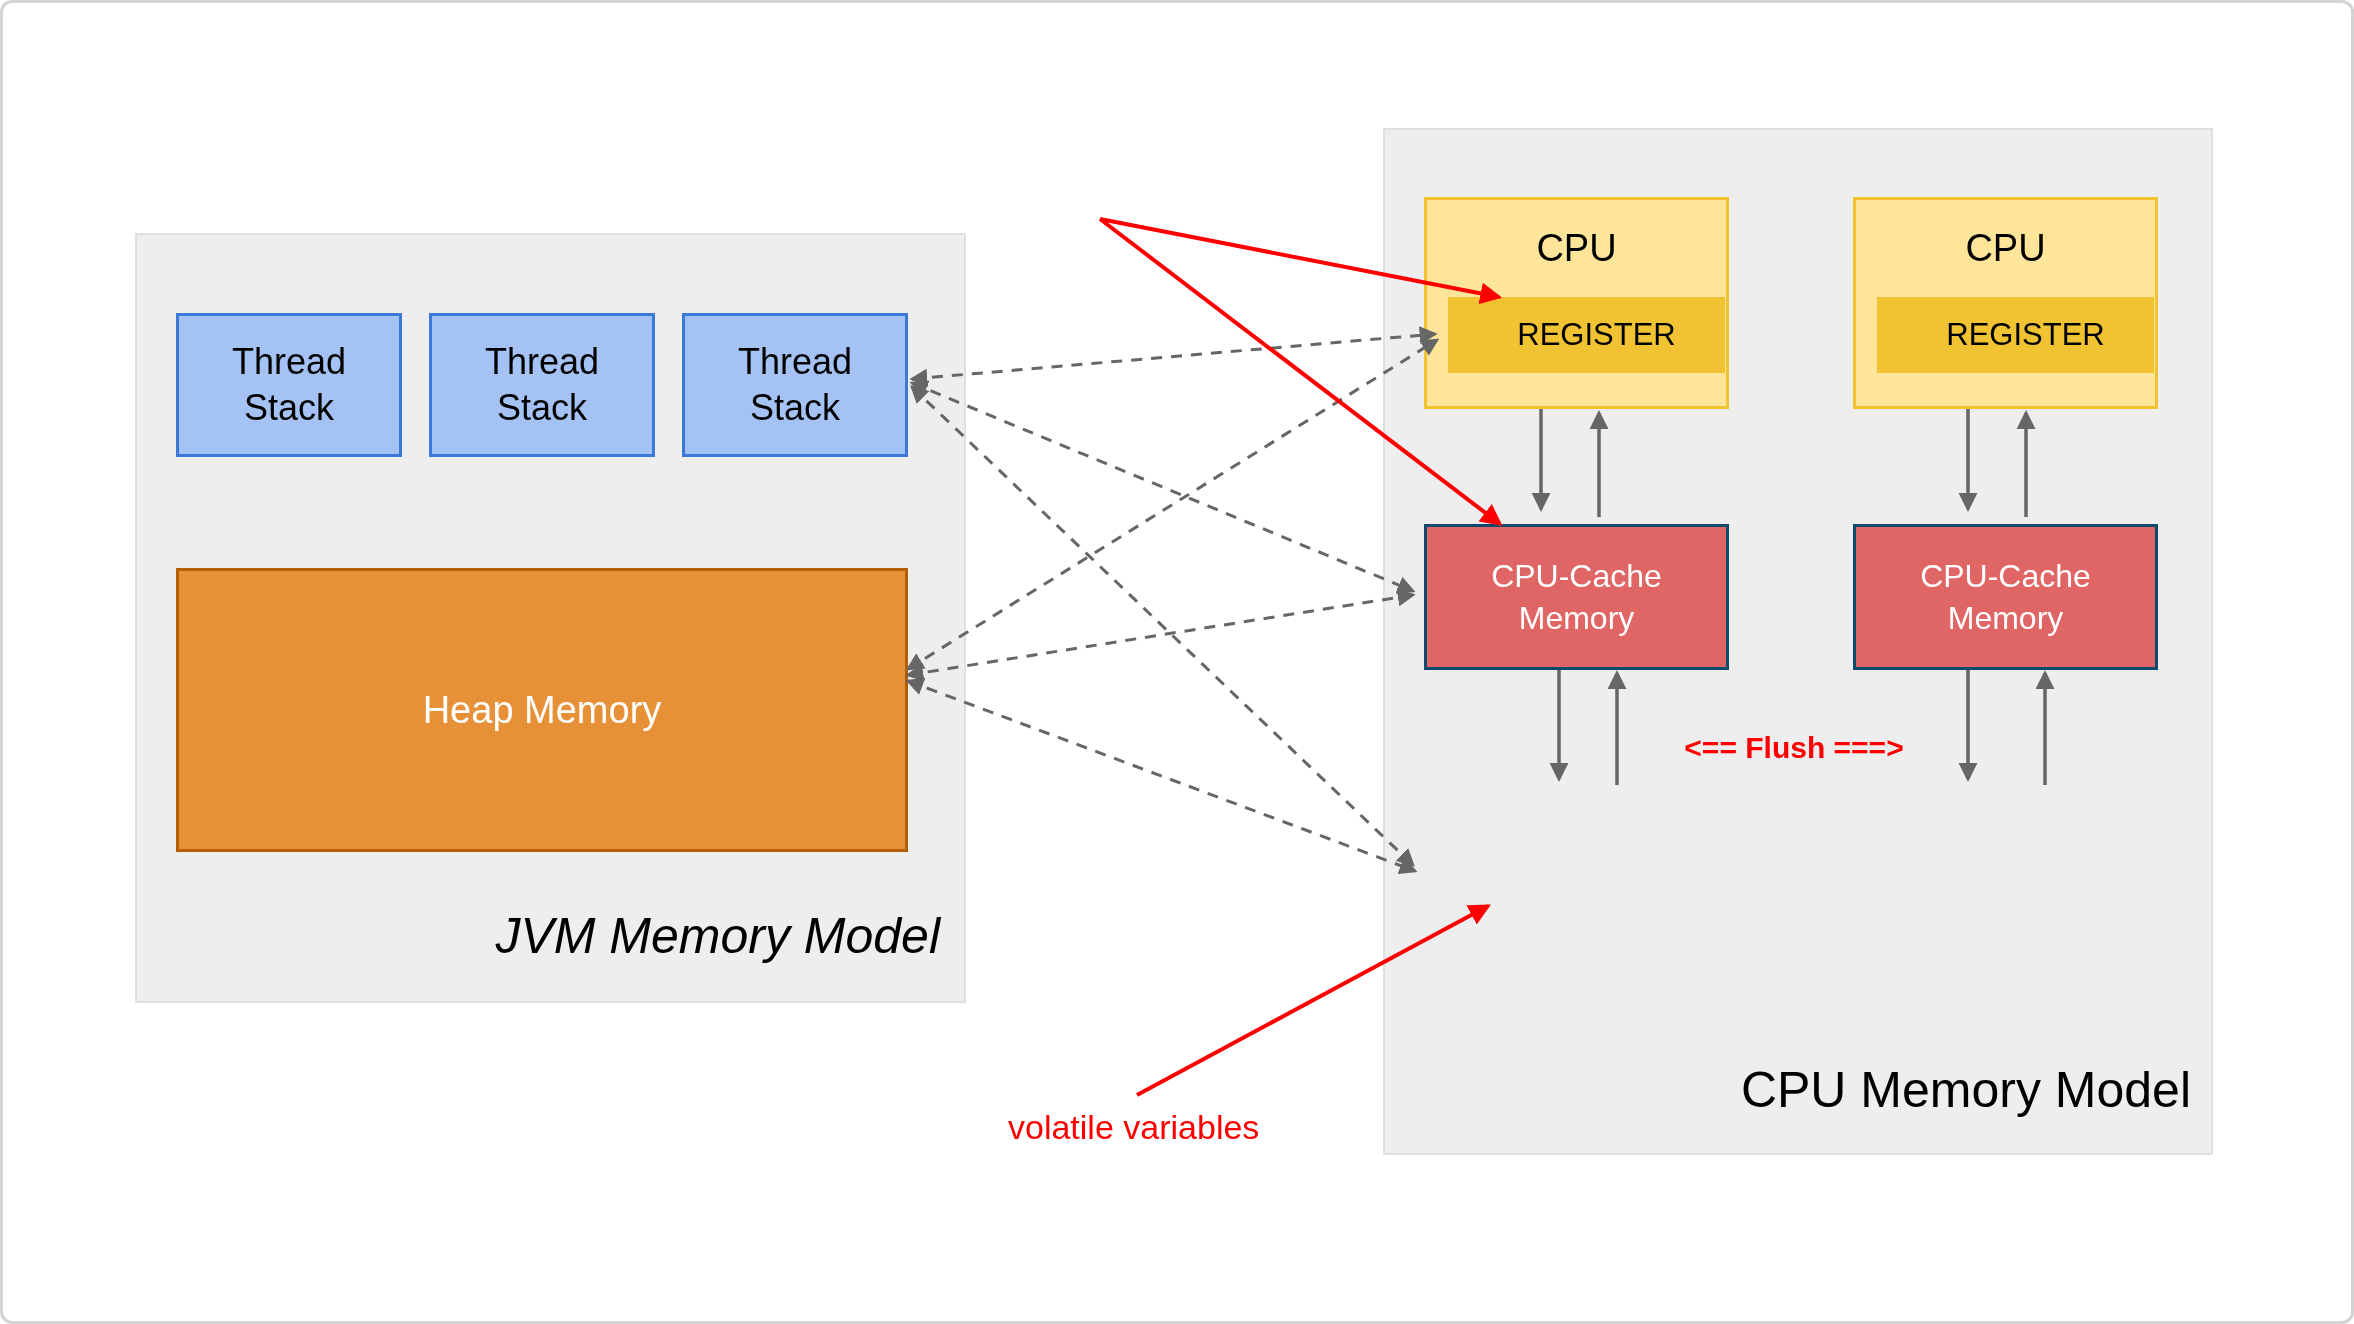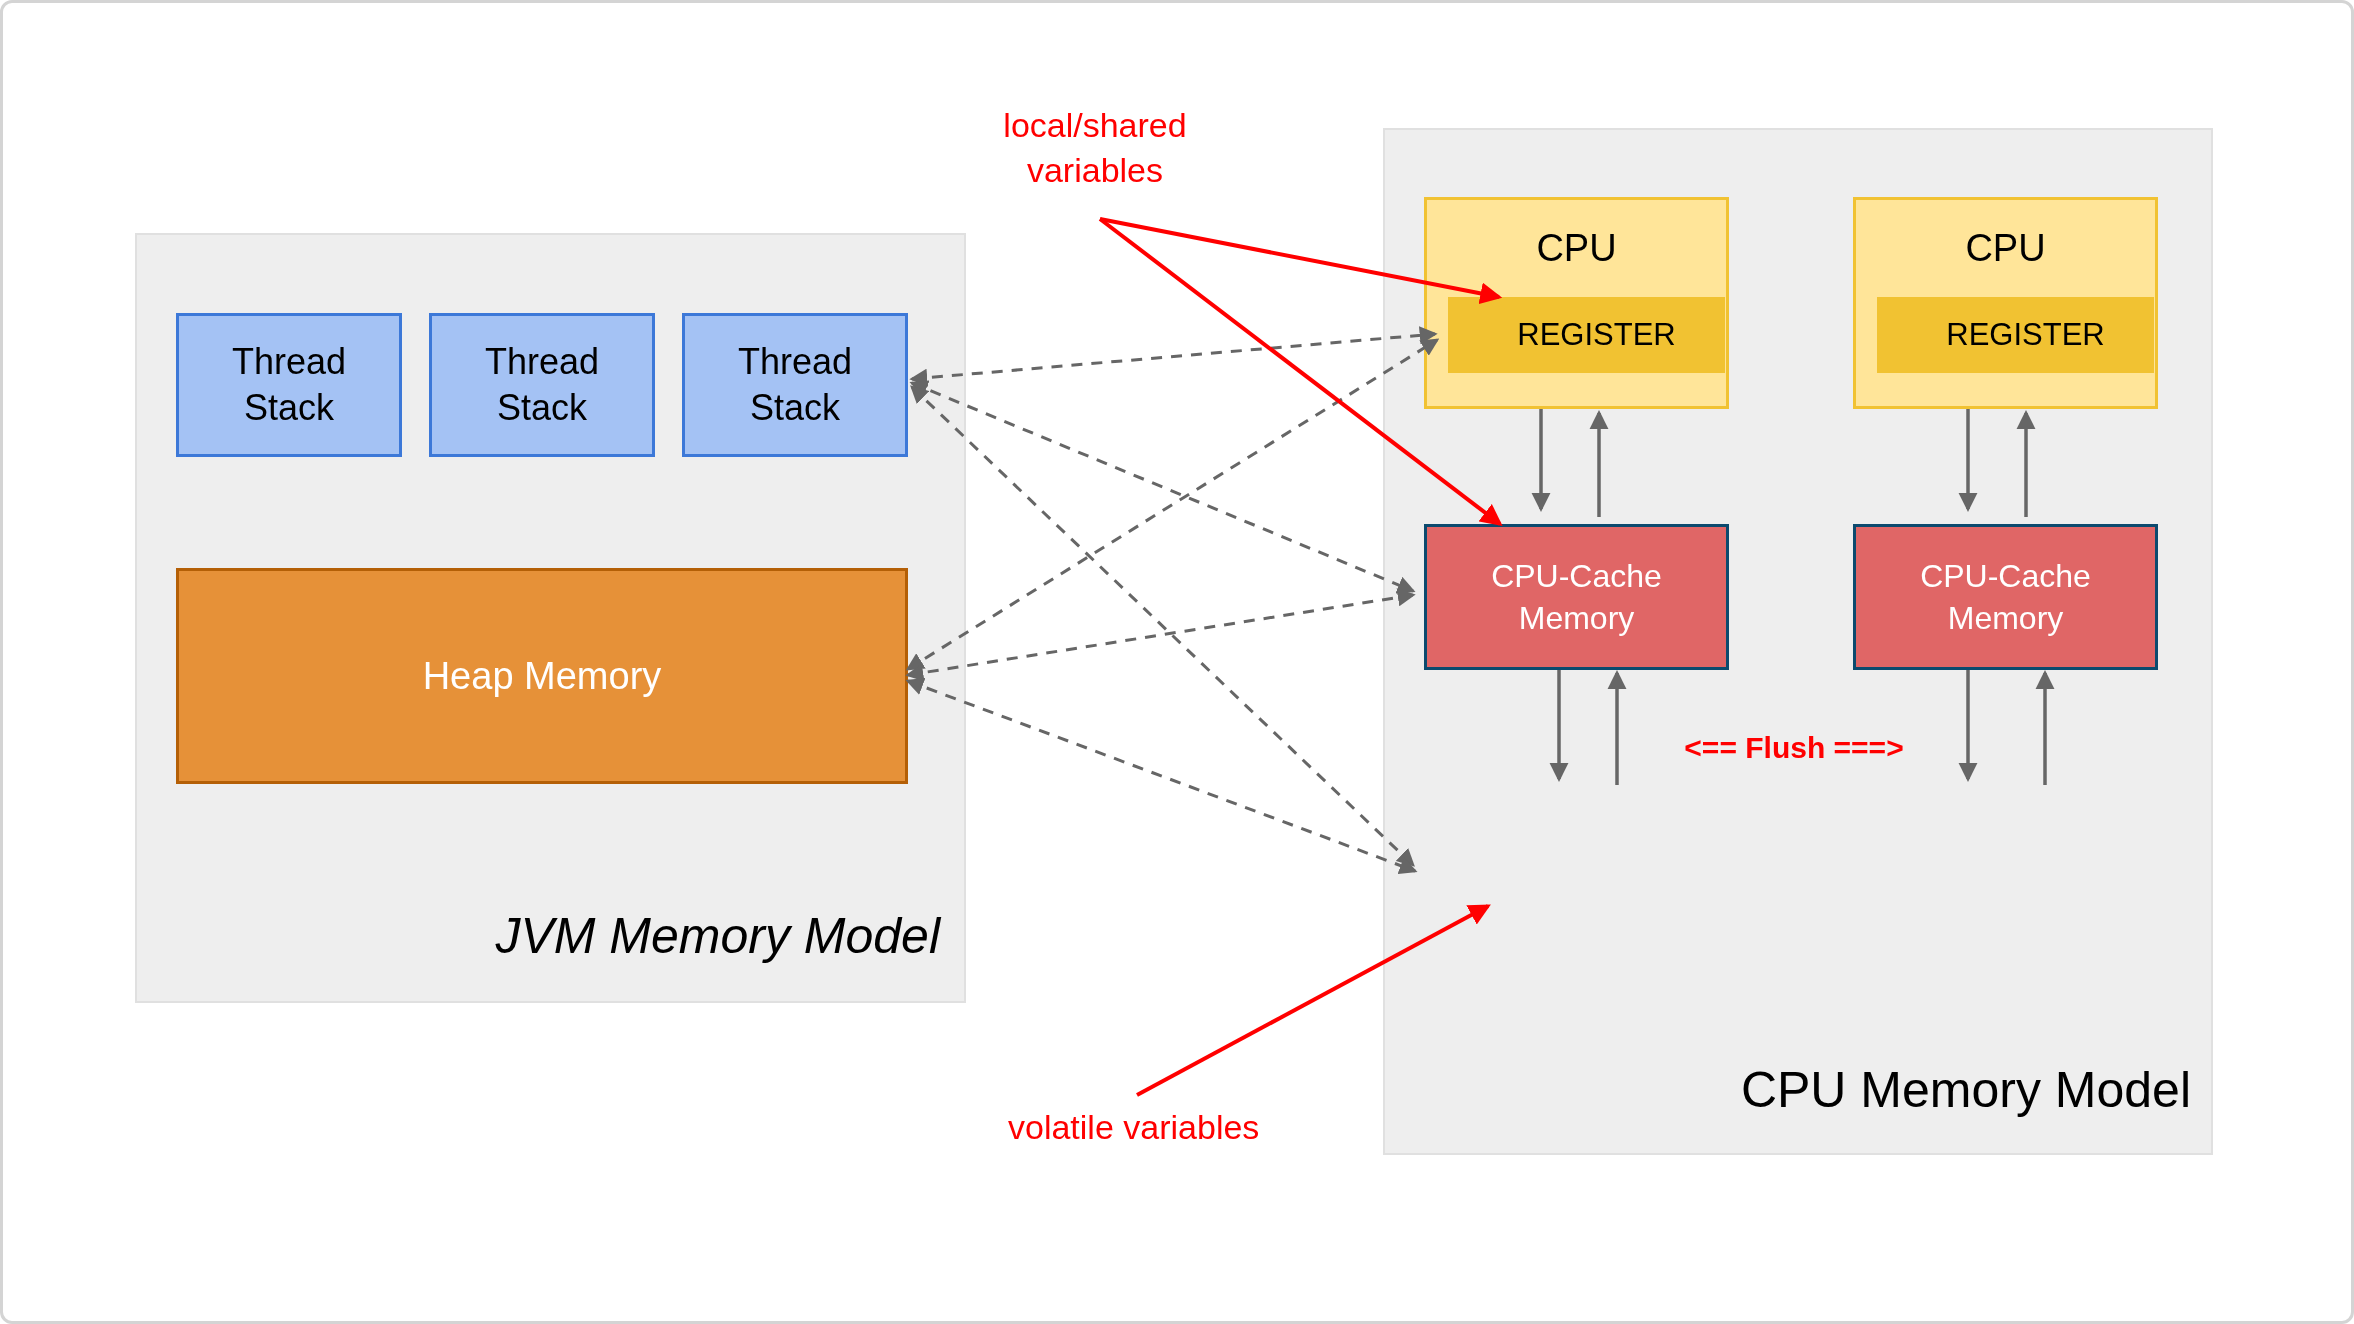--- a/index.html
+++ b/index.html
@@ -18,21 +18,21 @@
     display:flex;flex-direction:column;align-items:center;justify-content:center;
     text-align:center;
   }
   .stack{
     width:226px;height:144px;top:78px;
     background:#a4c2f4;border:3px solid #3c78d8;
     font-size:36px;line-height:46px;color:#000;
   }
   #stack-1{left:39px;} #stack-2{left:292px;} #stack-3{left:545px;}
   .heap{
-    left:39px;top:333px;width:732px;height:216px;
+    left:39px;top:333px;width:732px;height:284px;
     background:#e69138;border:3px solid #b45f06;
     color:#ffffff;font-size:38px;
   }
   .panel-title{
     position:absolute;font-size:50px;color:#000;white-space:nowrap;
   }
   #jvm-title{right:24px;bottom:36px;font-style:italic;}
   #cpu-title{right:20px;bottom:34px;}
 
   .cpu-box{
@@ -111,24 +111,20 @@
       <span>CPU-Cache</span>
       <span>Memory</span>
     </div>
     <div class="box cache" id="cache-2">
       <span>CPU-Cache</span>
       <span>Memory</span>
     </div>
     <div class="panel-title" id="cpu-title">CPU Memory Model</div>
   </div>
 
-  <div class="annotation" id="local-shared">
-    <span>local/shared</span><br>
-    <span>variables</span>
-  </div>
   <div class="annotation" id="volatile">volatile variables</div>
   <div class="annotation" id="flush">&lt;== Flush ===&gt;</div>
 
   <svg id="connector-layer" viewBox="0 0 2354 1324" xmlns="http://www.w3.org/2000/svg">
     <defs>
       <marker id="ag" viewBox="0 0 10 10" refX="8.5" refY="5" markerWidth="6" markerHeight="6" orient="auto-start-reverse" markerUnits="strokeWidth">
         <path d="M0,0 L10,5 L0,10 z" fill="#666666"></path>
       </marker>
       <marker id="as" viewBox="0 0 10 10" refX="8.5" refY="5" markerWidth="5.5" markerHeight="5.5" orient="auto" markerUnits="strokeWidth">
         <path d="M0,0 L10,5 L0,10 z" fill="#666666"></path>

